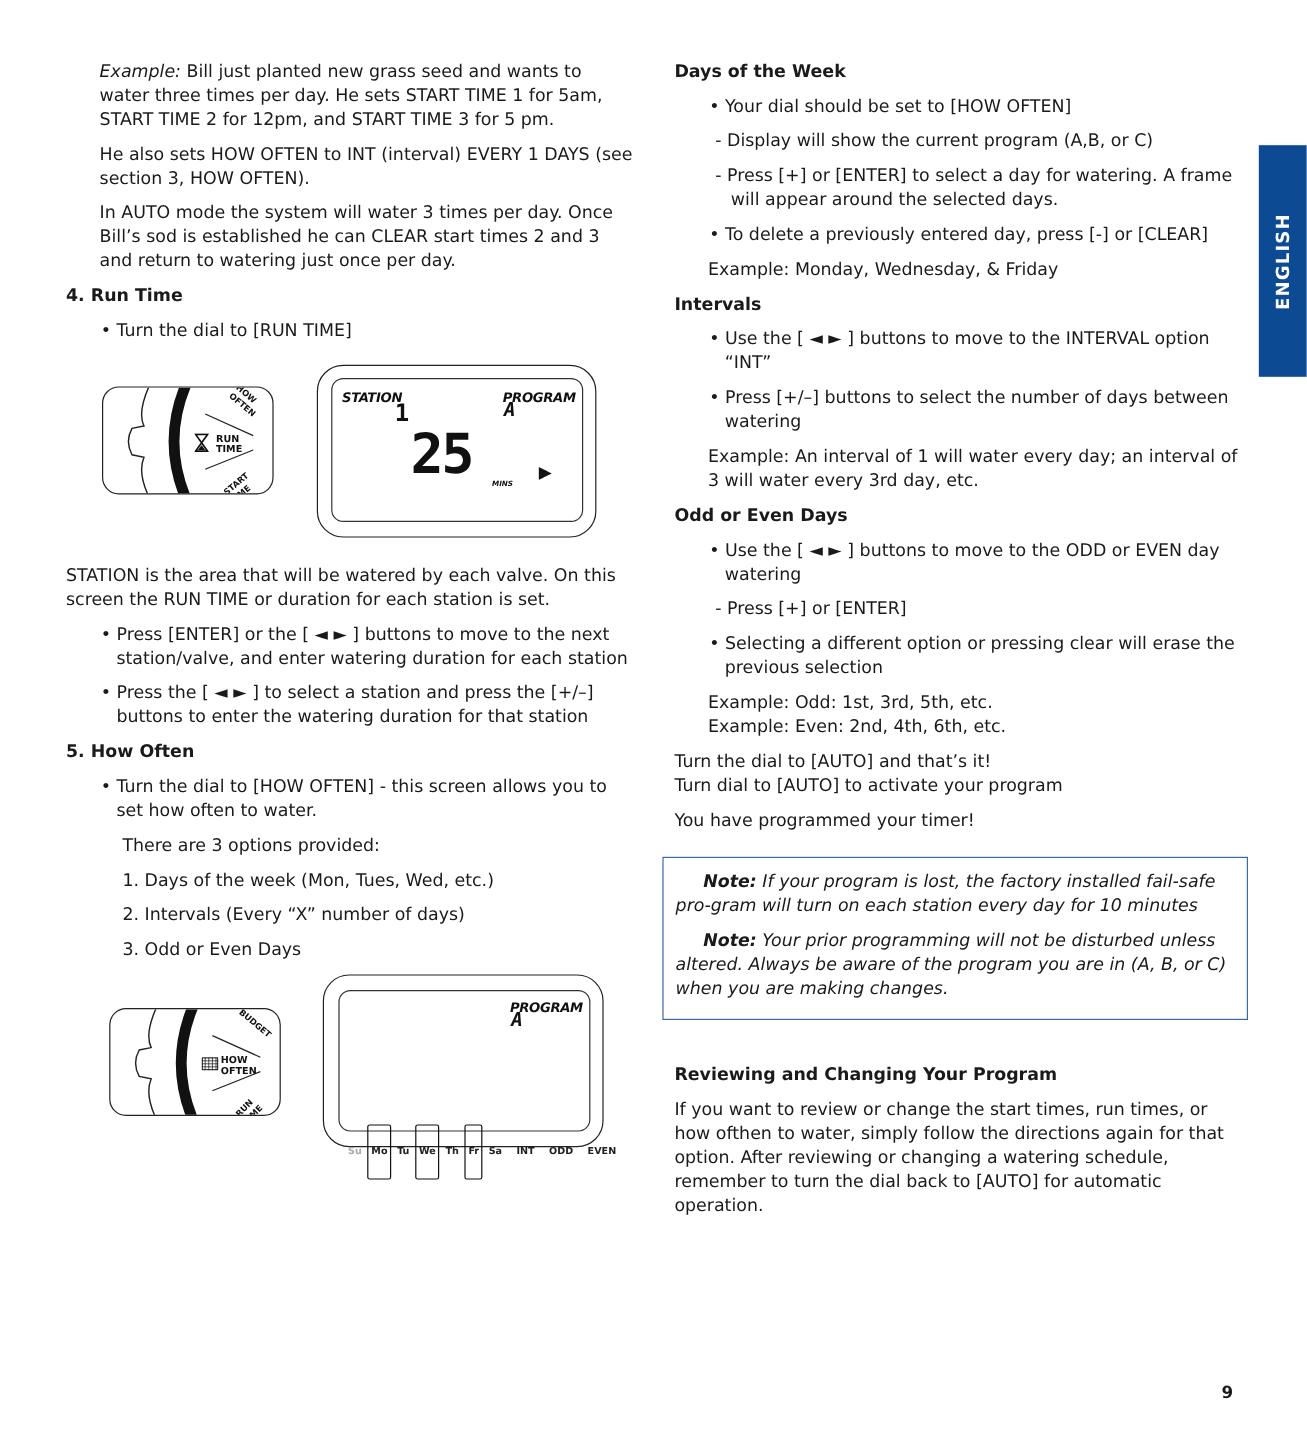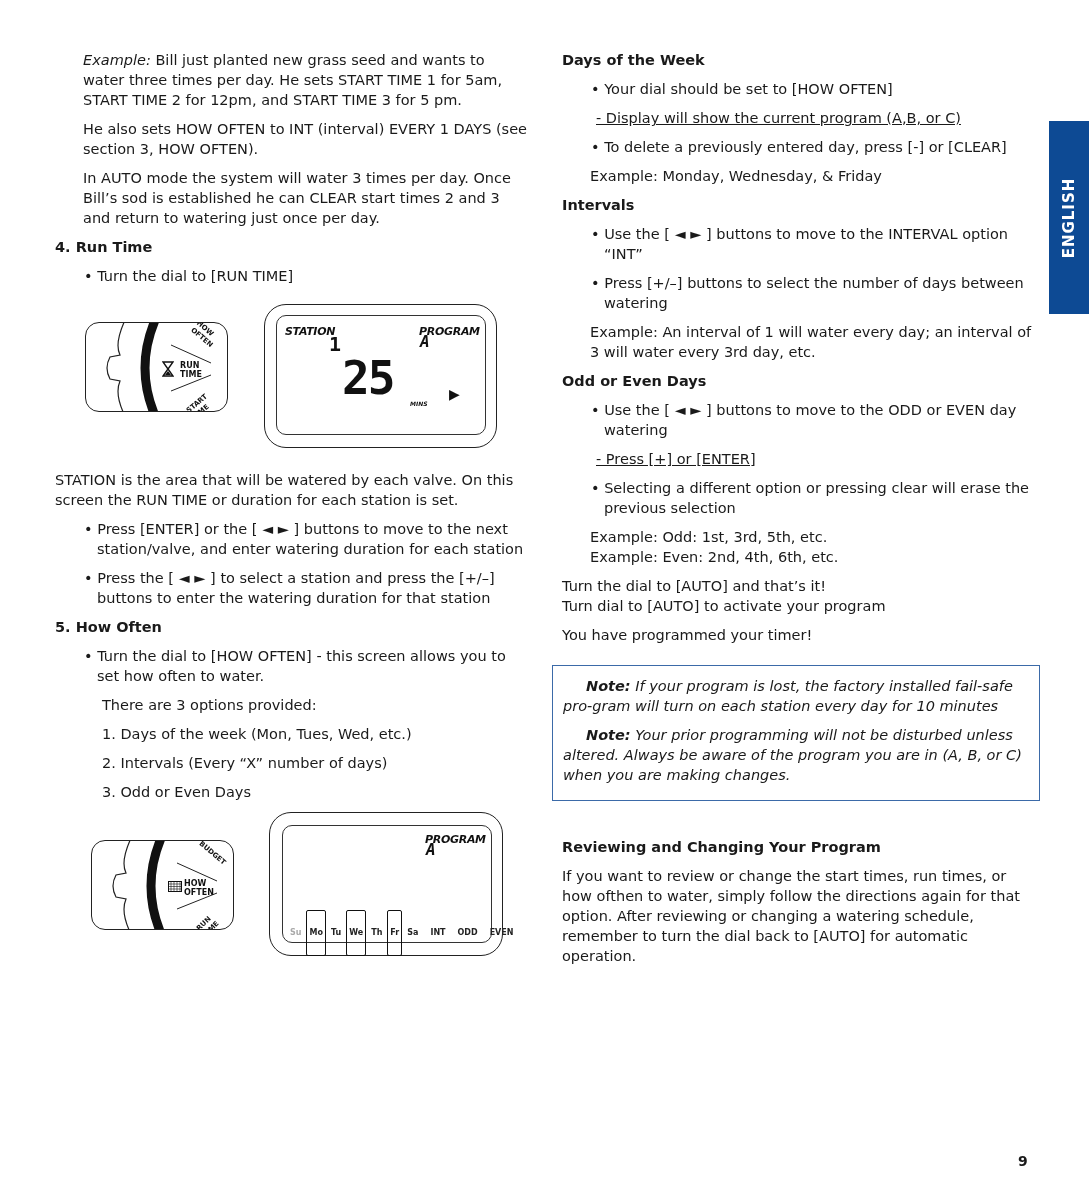--- a/index.html
+++ b/index.html
@@ -5,21 +5,21 @@
   * { box-sizing: border-box; margin: 0; padding: 0; }
   html, body { width: 1089px; height: 1203px; background: #ffffff; overflow: hidden; }
   body { position: relative; font-family: "DejaVu Sans", sans-serif; color: #1a1a1a; font-size: 14.5px; line-height: 20px; }
 
   .col { position: absolute; top: 50px; }
   .col-left { left: 55px; width: 475px; }
   .col-right { left: 562px; width: 470px; }
 
   p, .line { margin-bottom: 9px; }
   .indent1 { padding-left: 28px; }
-  .indent-dash { padding-left: 47px; text-indent: -13px; text-decoration: underline; }
+  .indent-dash { padding-left: 47px; text-indent: -13px; }
   .bullet { padding-left: 42px; text-indent: -13px; }
   .num-item { padding-left: 47px; }
   h3 { font-size: 14.5px; font-weight: bold; margin-bottom: 9px; line-height: 20px; }
   em.lbl { font-style: italic; }
   .tight { margin-bottom: 0; }
 
   
   .figure-row { position: relative; height: 160px; margin: 10px 0 14px 0; }
   .dial { position: absolute; border: 1.5px solid #222; border-radius: 14px; overflow: hidden; background: #fff; }
   .lcd-outer { position: absolute; border: 1.5px solid #222; border-radius: 22px; background: #fff; }
@@ -115,41 +115,42 @@
           <div>HOW</div>
           <div>OFTEN</div>
         </div>
       <div class="dial-label" style="left:104px; top:8px; transform:rotate(40deg); font-size:7px;">BUDGET</div>
       <div class="dial-label" style="left:104px; top:70px; transform:rotate(-45deg); font-size:7px;">RUN TIME</div>
     </div>
     <div class="lcd-outer" style="left:214px; top:-4px; width:234px; height:144px;">
       <div class="lcd-inner" style="left:12px; top:12px; width:210px; height:118px;">
         <div class="lcd-label" style="left:142px; top:4px;">PROGRAM</div>
         <div class="lcd-big" style="left:143px; top:14px; font-size:16px; font-style:italic;">A</div>
-        <div class="day-row" id="day-row" style="left:6px; top:84px;">
+        <div class="day-row" id="day-row" style="left:6px; top:111px;">
             <span class="day dim">Su</span>
             <span class="day boxed">Mo</span>
             <span class="day">Tu</span>
             <span class="day boxed">We</span>
             <span class="day">Th</span>
             <span class="day boxed">Fr</span>
             <span class="day">Sa</span>
             <span class="day" style="margin-left: 6px;">INT</span>
             <span class="day" style="margin-left: 6px;">ODD</span>
             <span class="day" style="margin-left: 6px;">EVEN</span>
           </div>
       </div>
     </div>
   </div>
 </div>
 
 <div class="col col-right">
   <h3>Days of the Week</h3>
   <p class="bullet">• Your dial should be set to [HOW OFTEN]</p>
   <p class="indent-dash">- Display will show the current program (A,B, or C)</p>
+  <p class="indent-dash">- Press [+] or [ENTER]  to select a day for watering. A frame will appear around the selected days.</p>
   <p class="bullet">• To delete a previously entered day, press [-] or [CLEAR]</p>
   <p class="indent1">Example: Monday, Wednesday, &amp; Friday</p>
 
   <h3>Intervals</h3>
   <p class="bullet">• Use the [ ◄ ► ] buttons to move to the INTERVAL option “INT”</p>
   <p class="bullet">• Press [+/–] buttons to select the number of days between watering</p>
   <p class="indent1">Example:  An interval of 1 will water every day; an interval of 3 will water every 3rd day, etc.</p>
 
   <h3>Odd or Even Days</h3>
   <p class="bullet">• Use the [ ◄ ► ] buttons to move to the ODD or EVEN day watering</p>

